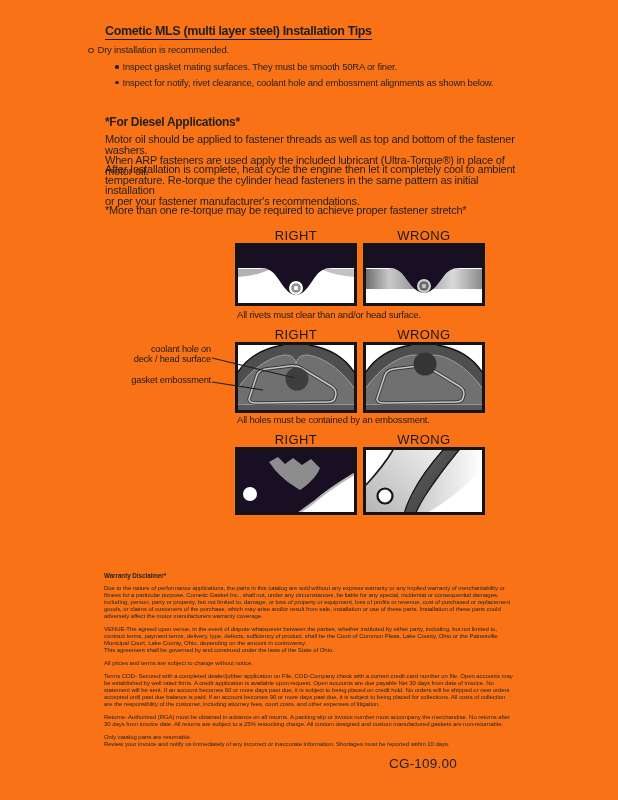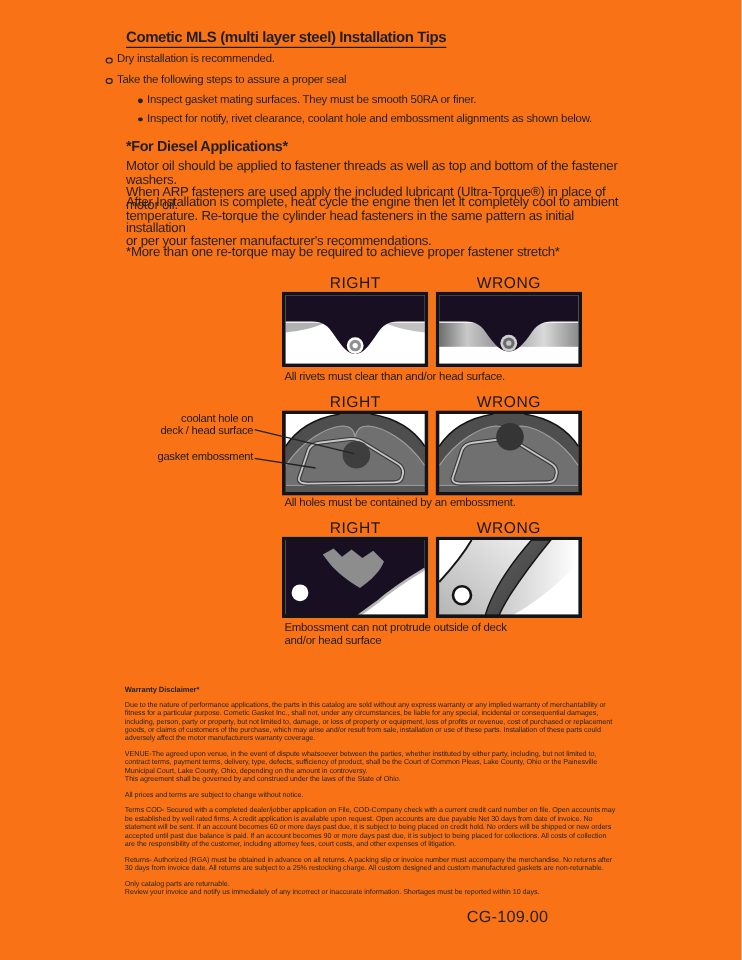--- a/index.html
+++ b/index.html
@@ -40,24 +40,20 @@
 
 <div class="page">
 
   <div class="abs title">Cometic MLS (multi layer steel) Installation Tips</div>
 
   <div class="abs bullets">
     <div class="b-item">
       <span class="ring"></span>
       <span>Dry installation is recommended.</span>
     </div>
-    <div class="b-item">
-      <span class="ring"></span>
-      <span>Take the following steps to assure a proper seal</span>
-    </div>
     <div class="b-item sub">
       <span class="dot"></span>
       <span>Inspect gasket mating surfaces.  They must be smooth 50RA or finer.</span>
     </div>
     <div class="b-item sub">
       <span class="dot"></span>
       <span>Inspect for notify, rivet clearance, coolant hole and embossment alignments as shown below.</span>
     </div>
   </div>
 
@@ -198,22 +194,20 @@
           <rect x="0" y="0" width="122" height="68" fill="#ffffff"></rect>
           <path d="M30,3 L80,3 C66,19 56,33 49,47 C45,55 42,62 41,68 L3,68 L3,38 C14,26 23,15 30,3 Z" fill="url(#r3g1)"></path>
           <path d="M30,3 C23,15 14,26 3,38" fill="none" stroke="#161616" stroke-width="1.6"></path>
           <path d="M96,3 L119,3 L119,22 C101,41 80,58 60,68 L52,68 C54,62 58,55 62,49 C71,35 82,20 96,3 Z" fill="url(#r3g3)"></path>
           <path d="M80,3 L96,3 C82,20 71,35 62,49 C57,57 54,63 52,68 L41,68 C42,62 45,55 49,47 C56,33 66,19 80,3 Z" fill="url(#r3g2)" stroke="#141414" stroke-width="1.2"></path>
           <circle cx="22" cy="49" r="7.5" fill="#ffffff" stroke="#141414" stroke-width="2.2"></circle>
           <rect x="1.5" y="1.5" width="119" height="65" fill="none" stroke="#141414" stroke-width="3"></rect>
         </svg>
       </figure>
     </div>
-    <div class="caption">Embossment can not protrude outside of deck
-and/or head surface</div>
   </div>
 
   <div class="abs legal">
     <h3>Warranty Disclaimer*</h3>
     <p>Due to the nature of performance applications, the parts in this catalog are sold without any express warranty or any implied warranty of merchantability or
 fitness for a particular purpose.  Cometic Gasket Inc., shall not, under any circumstances, be liable for any special, incidental or consequential damages,
 including, person, party or property, but not limited to, damage, or loss of property or equipment, loss of profits or revenue, cost of purchased or replacement
 goods, or claims of customers of the purchase, which may arise and/or result from sale, installation or use of these parts.  Installation of these parts could
 adversely affect the motor manufacturers warranty coverage.</p>
     <p>VENUE-The agreed upon venue, in the event of dispute whatsoever between the parties, whether instituted by either party, including, but not limited to,

